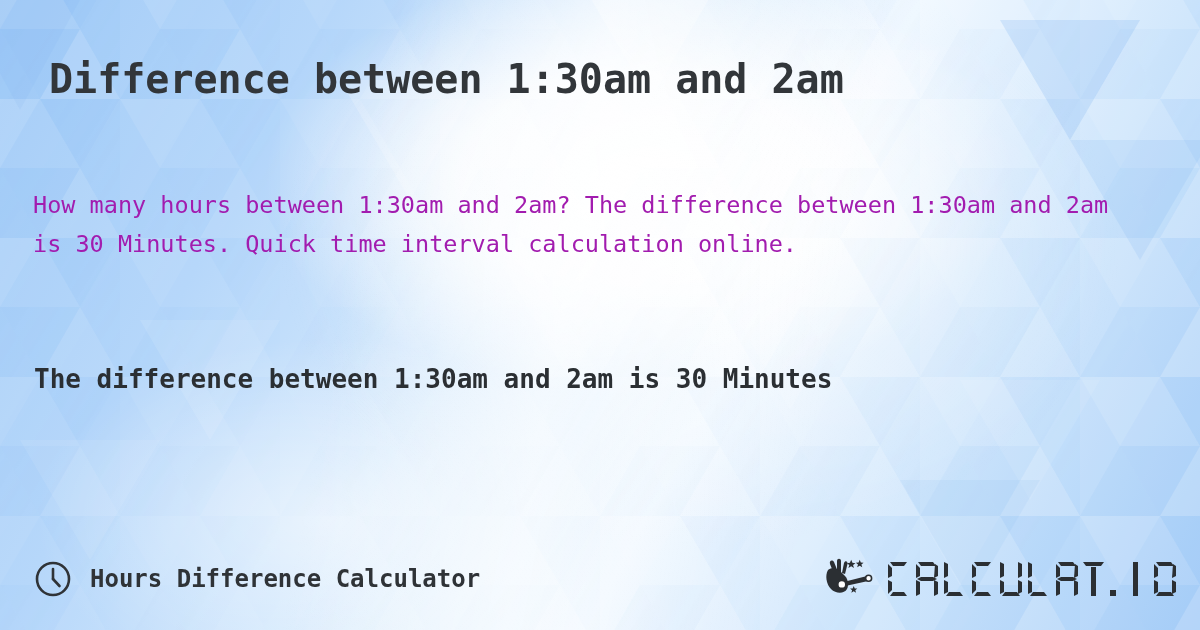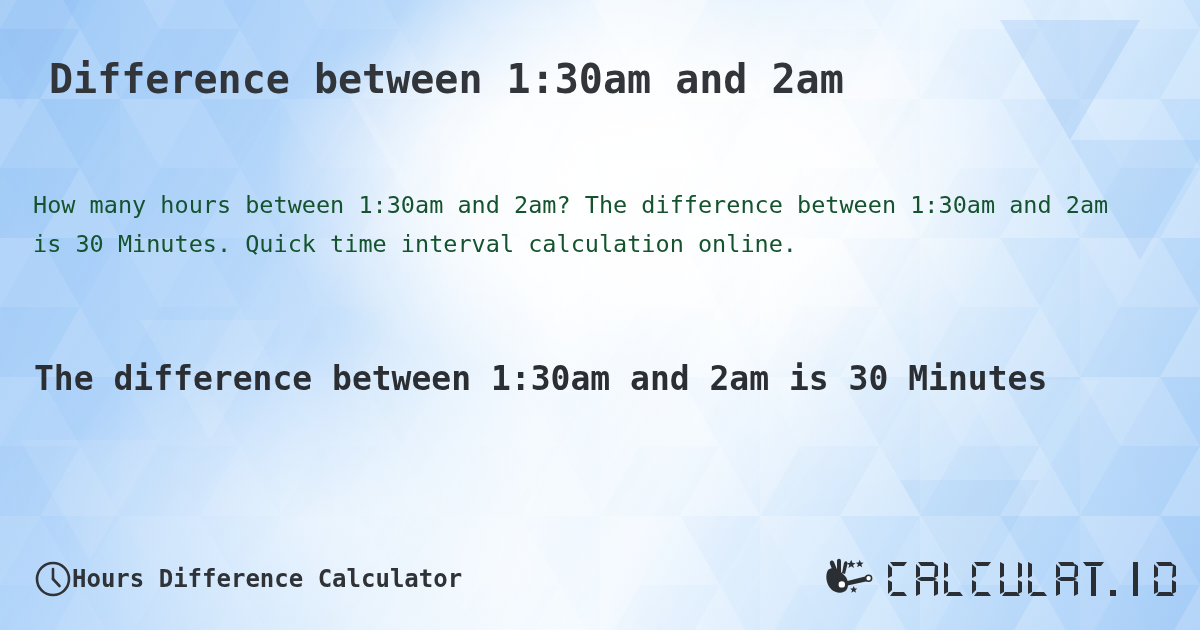--- a/index.html
+++ b/index.html
@@ -66,50 +66,51 @@
 
   .lead {
     position: absolute;
     left: 33px;
     top: 186px;
     width: 1110px;
     margin: 0;
     font-family: "DejaVu Sans Mono", "Liberation Mono", monospace;
     font-size: 23.5px;
     line-height: 39px;
-    color: #14532d;
+    color: #a21caf;
   }
 
   .answer {
     position: absolute;
     left: 34px;
     top: 355px;
     width: 1090px;
     margin: 0;
     font-family: "DejaVu Sans Mono", "Liberation Mono", monospace;
-    font-size: 33px;
+    font-size: 26px;
     font-weight: bold;
     line-height: 48px;
     color: #2b2f33;
   }
 
   
   #footer {
     position: absolute;
     left: 34px;
     right: 24px;
     bottom: 24px;
     height: 54px;
     display: flex;
     align-items: center;
     justify-content: space-between;
   }
   .footer-left {
     display: flex;
     align-items: center;
+    gap: 18px;
   }
   .clock-icon {
     width: 38px;
     height: 38px;
     flex: 0 0 38px;
     display: block;
   }
   .footer-label {
     font-family: "DejaVu Sans Mono", "Liberation Mono", monospace;
     font-size: 24px;

